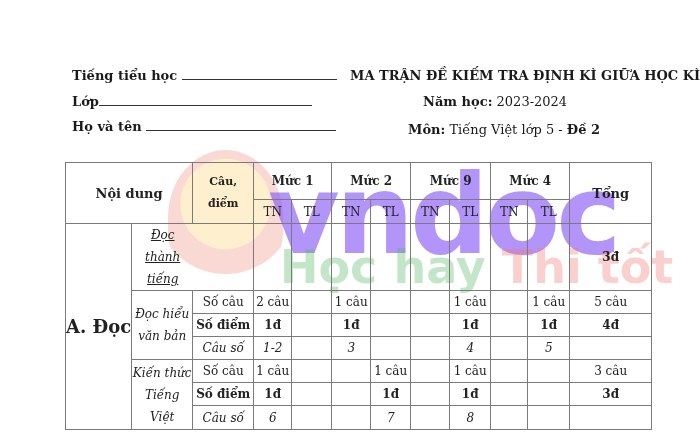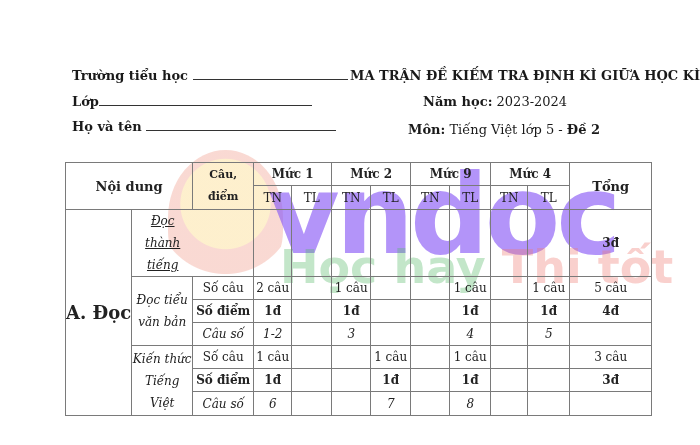--- a/index.html
+++ b/index.html
@@ -49,21 +49,21 @@
 <body>
 
 <div class="wm wm-mascot"></div>
 <div class="wm wm-logo">vndoc</div>
 <div class="wm wm-slogan">
   <span class="g">Học hay</span>
   <span class="r">Thi tốt</span>
 </div>
 
 <div class="hdr-left" style="top:68px;">
-  <span>Trường tiểu học</span>
+  <span>Tiếng tiểu học</span>
   <span class="line" style="width:155px;"></span>
 </div>
 <div class="hdr-left" style="top:94px;">
   <span>Lớp</span><span class="line" style="width:213px;"></span>
 </div>
 <div class="hdr-left" style="top:119px;">
   <span>Họ và tên</span>
   <span class="line" style="width:190px;"></span>
 </div>
 
@@ -87,21 +87,21 @@
       <col style="width:40px">
     <col style="width:39px">
       <col style="width:40px">
     <col style="width:39px">
       <col style="width:41px">
     <col style="width:37px">
       <col style="width:42px">
     <col style="width:82px">
   </colgroup>
   <tbody>
-      <tr style="height:23px">
+      <tr style="height:37px">
     <th colspan="2" rowspan="2" style="font-size:13px">Nội dung</th>
     <th rowspan="2" class="wrap" style="font-size:11px">
       <span>Câu,</span><br>
       <span>điểm</span>
     </th>
     <th colspan="2">Mức 1</th>
     <th colspan="2">Mức 2</th>
     <th colspan="2">Mức 9</th>
     <th colspan="2">Mức 4</th>
     <th rowspan="2" style="font-size:13px">Tổng</th>
@@ -131,21 +131,21 @@
         <td></td>
     <td></td>
         <td></td>
     <td></td>
         <td></td>
     <td class="bd">3đ</td>
   </tr>
 
   <tr style="height:23px">
     <td rowspan="3" class="it wrap">
-      <span>Đọc tiểu</span><br>
+      <span>Đọc hiểu</span><br>
       <span>văn bản</span>
     </td>
     <td>Số câu</td>
     <td>2 câu</td>
     <td></td>
     <td>1 câu</td>
     <td></td>
     <td></td>
     <td>1 câu</td>
     <td></td>

